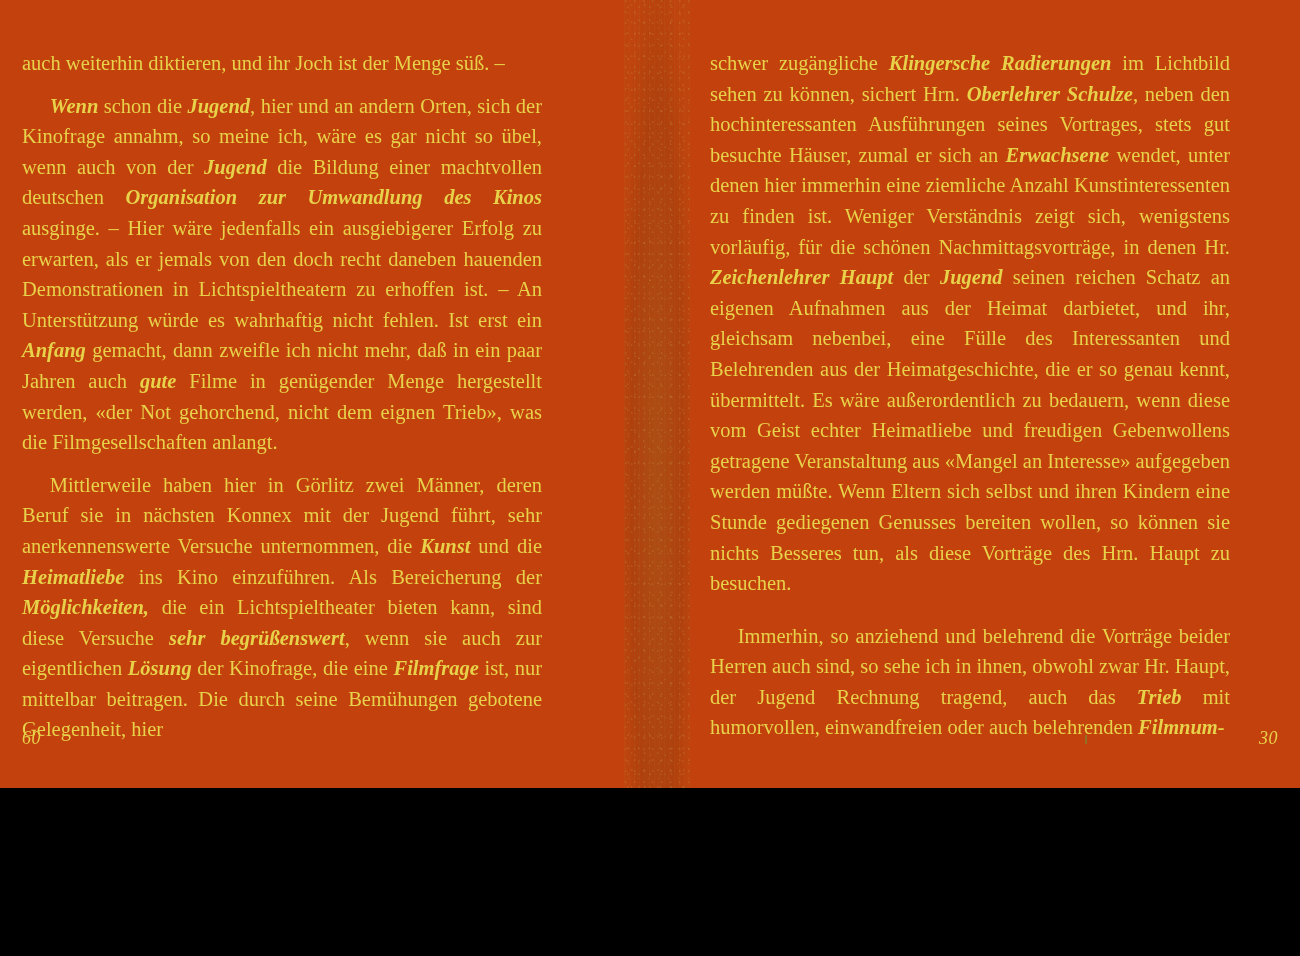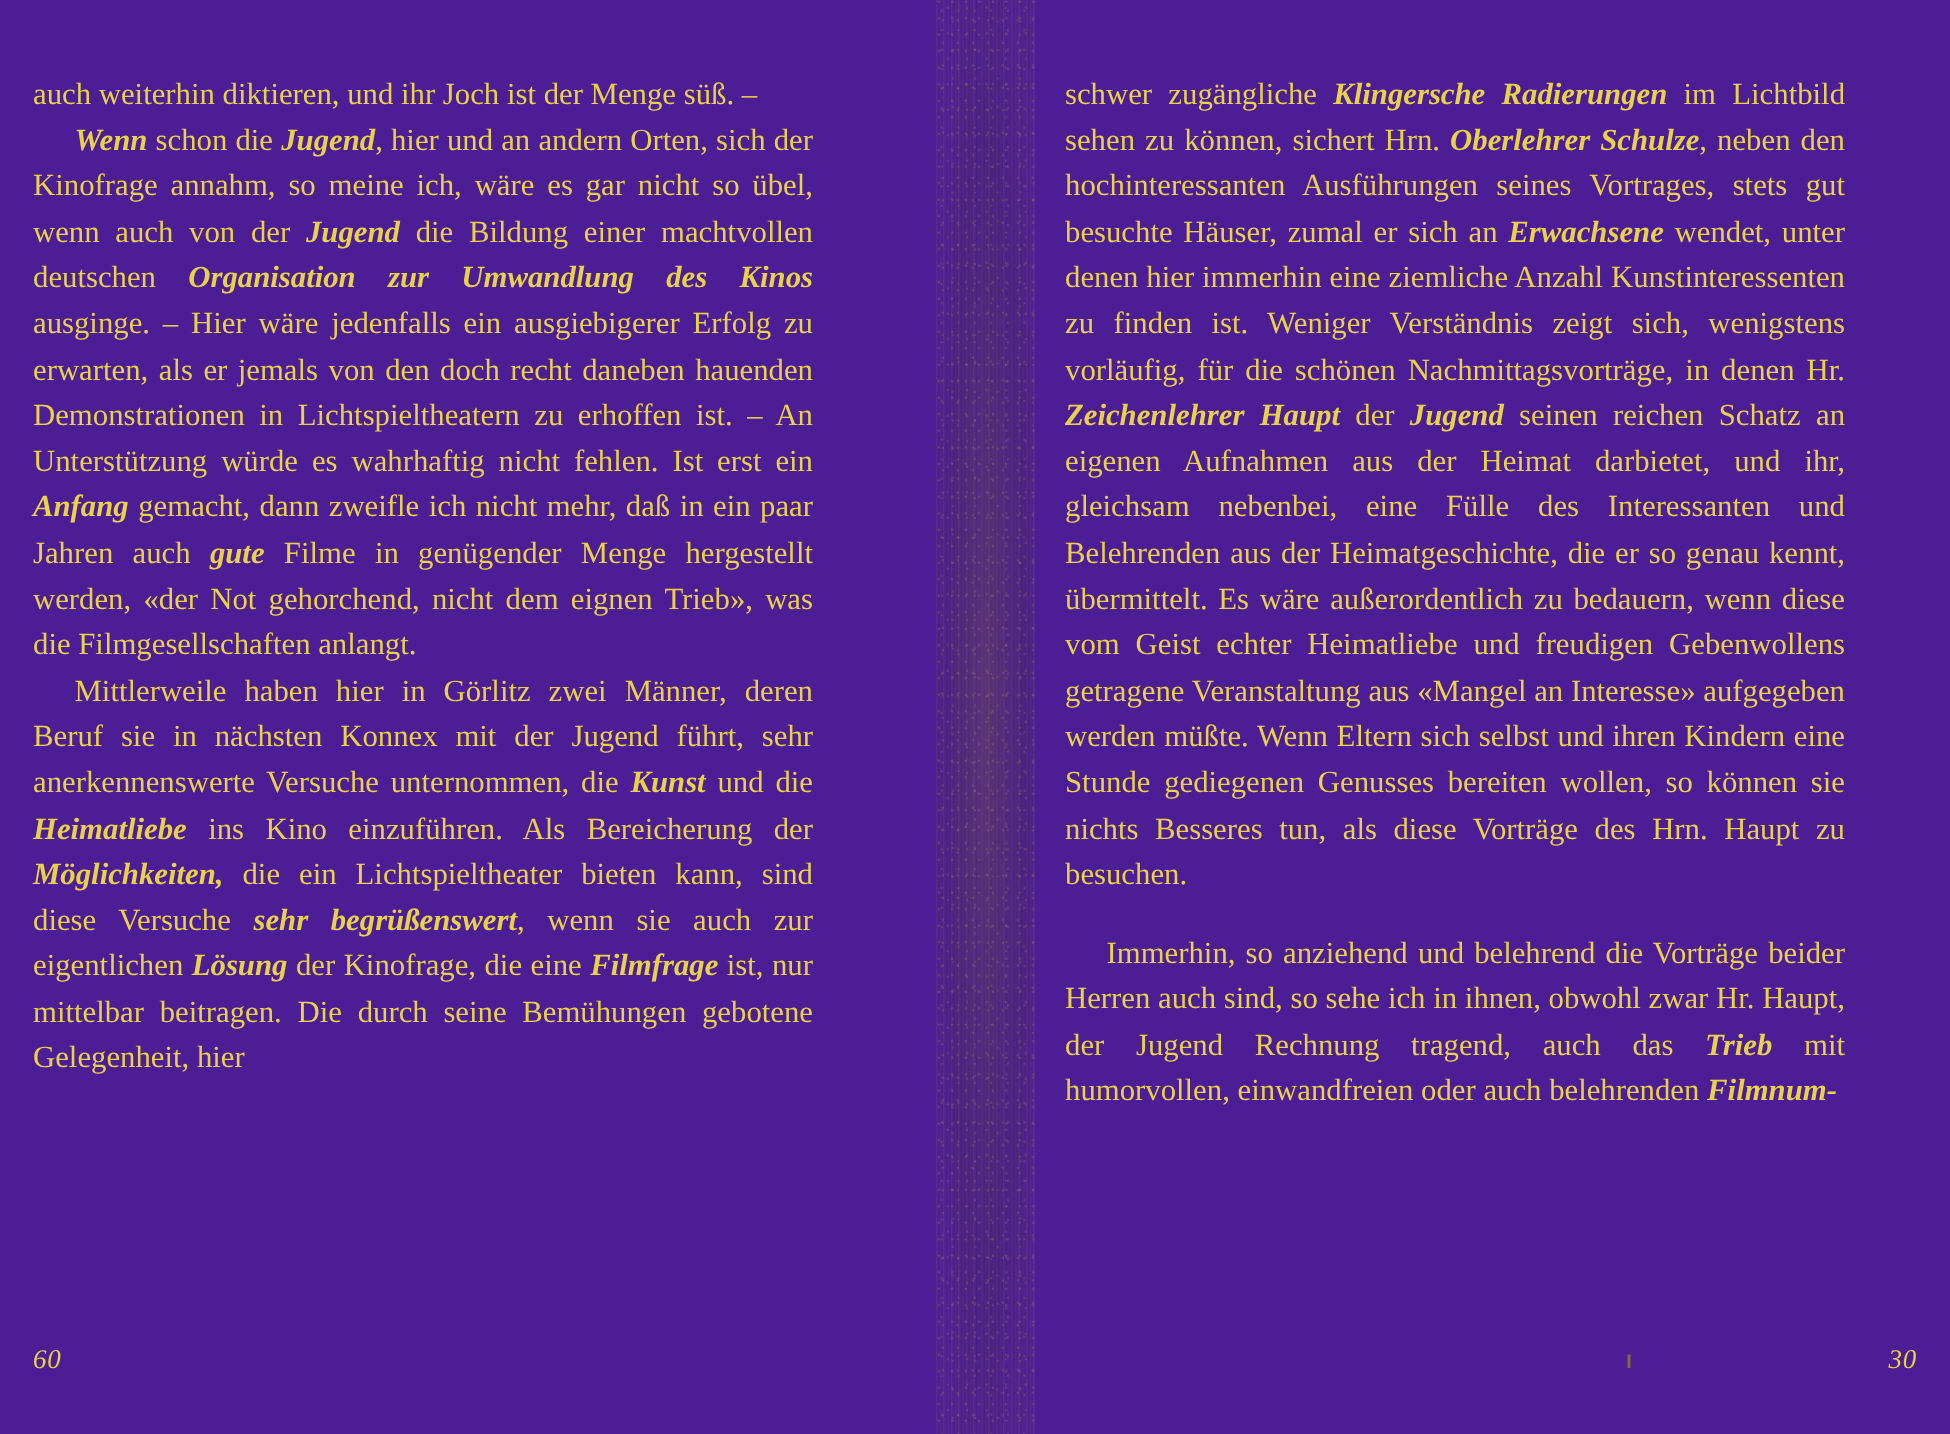--- a/index.html
+++ b/index.html
@@ -3,22 +3,22 @@
 <meta charset="utf-8">
 <style>
   html, body {
     margin: 0;
     padding: 0;
     background: #000000;
   }
   .page {
     position: relative;
     width: 1300px;
-    height: 956px;
-    background: #4c1d95;
+    height: 788px;
+    background: #c2410c;
     overflow: hidden;
     font-family: "Liberation Serif", serif;
   }
   
   .gutter {
     position: absolute;
     top: 0;
     left: 624px;
     width: 66px;
     height: 956px;
@@ -54,21 +54,21 @@
   .col-right { left: 710px; }
 
   .col p {
     margin: 0;
     text-indent: 1.35em;
   }
   .col p.noindent {
     text-indent: 0;
   }
   .col p + p {
-    margin-top: 0px;
+    margin-top: 12px;
   }
   .gap {
     height: 22px;
   }
   em {
     font-style: italic;
     font-weight: bold;
   }
 
   .folio {

